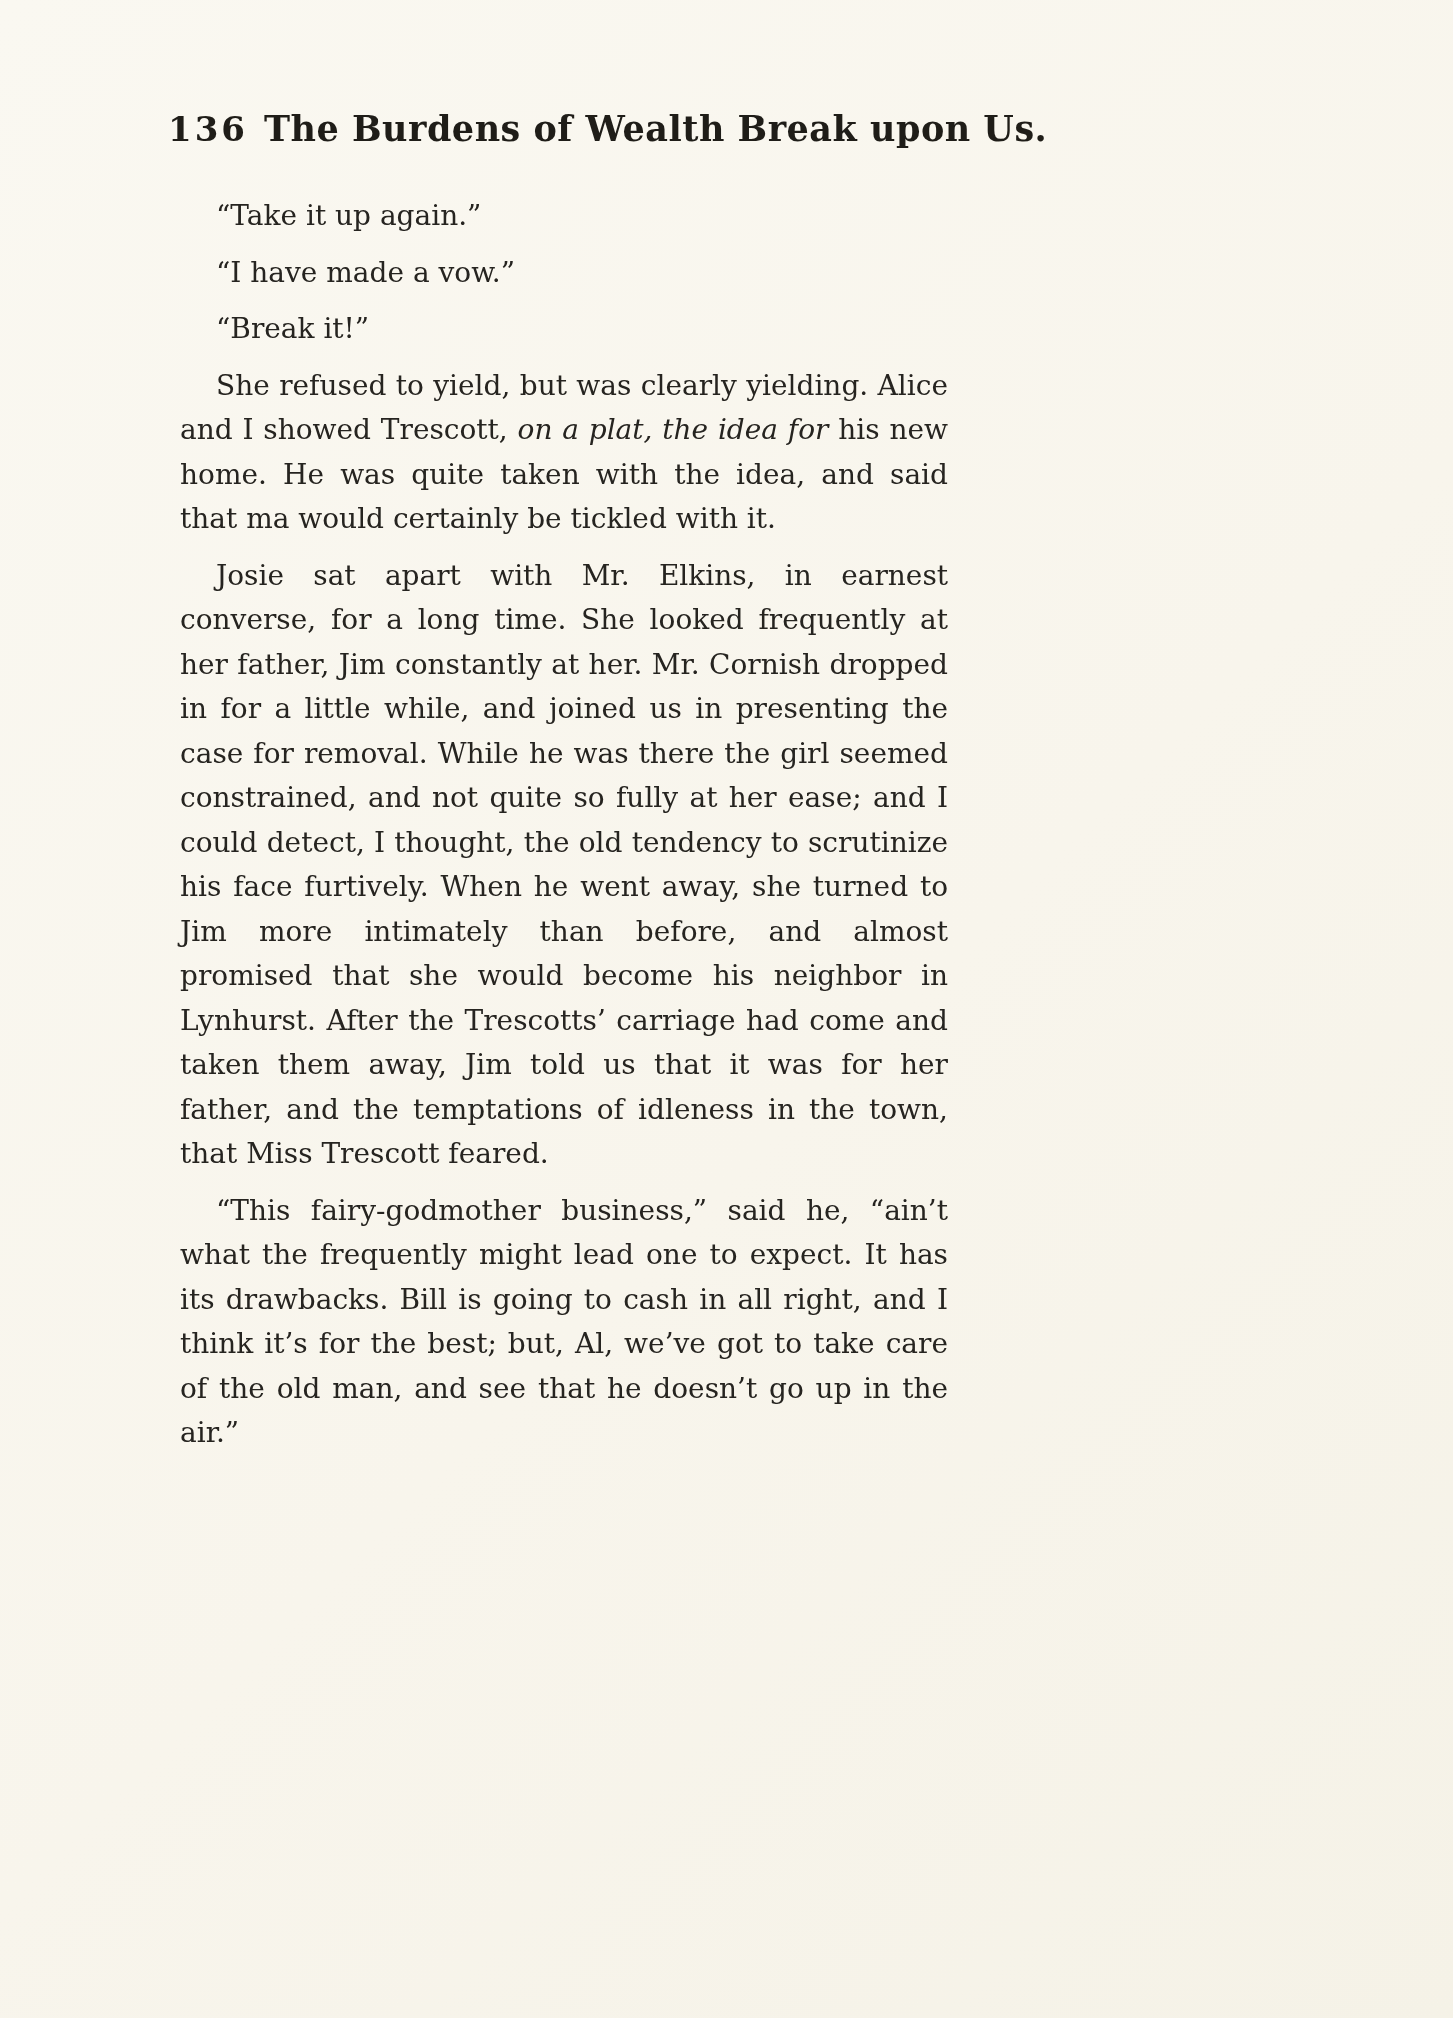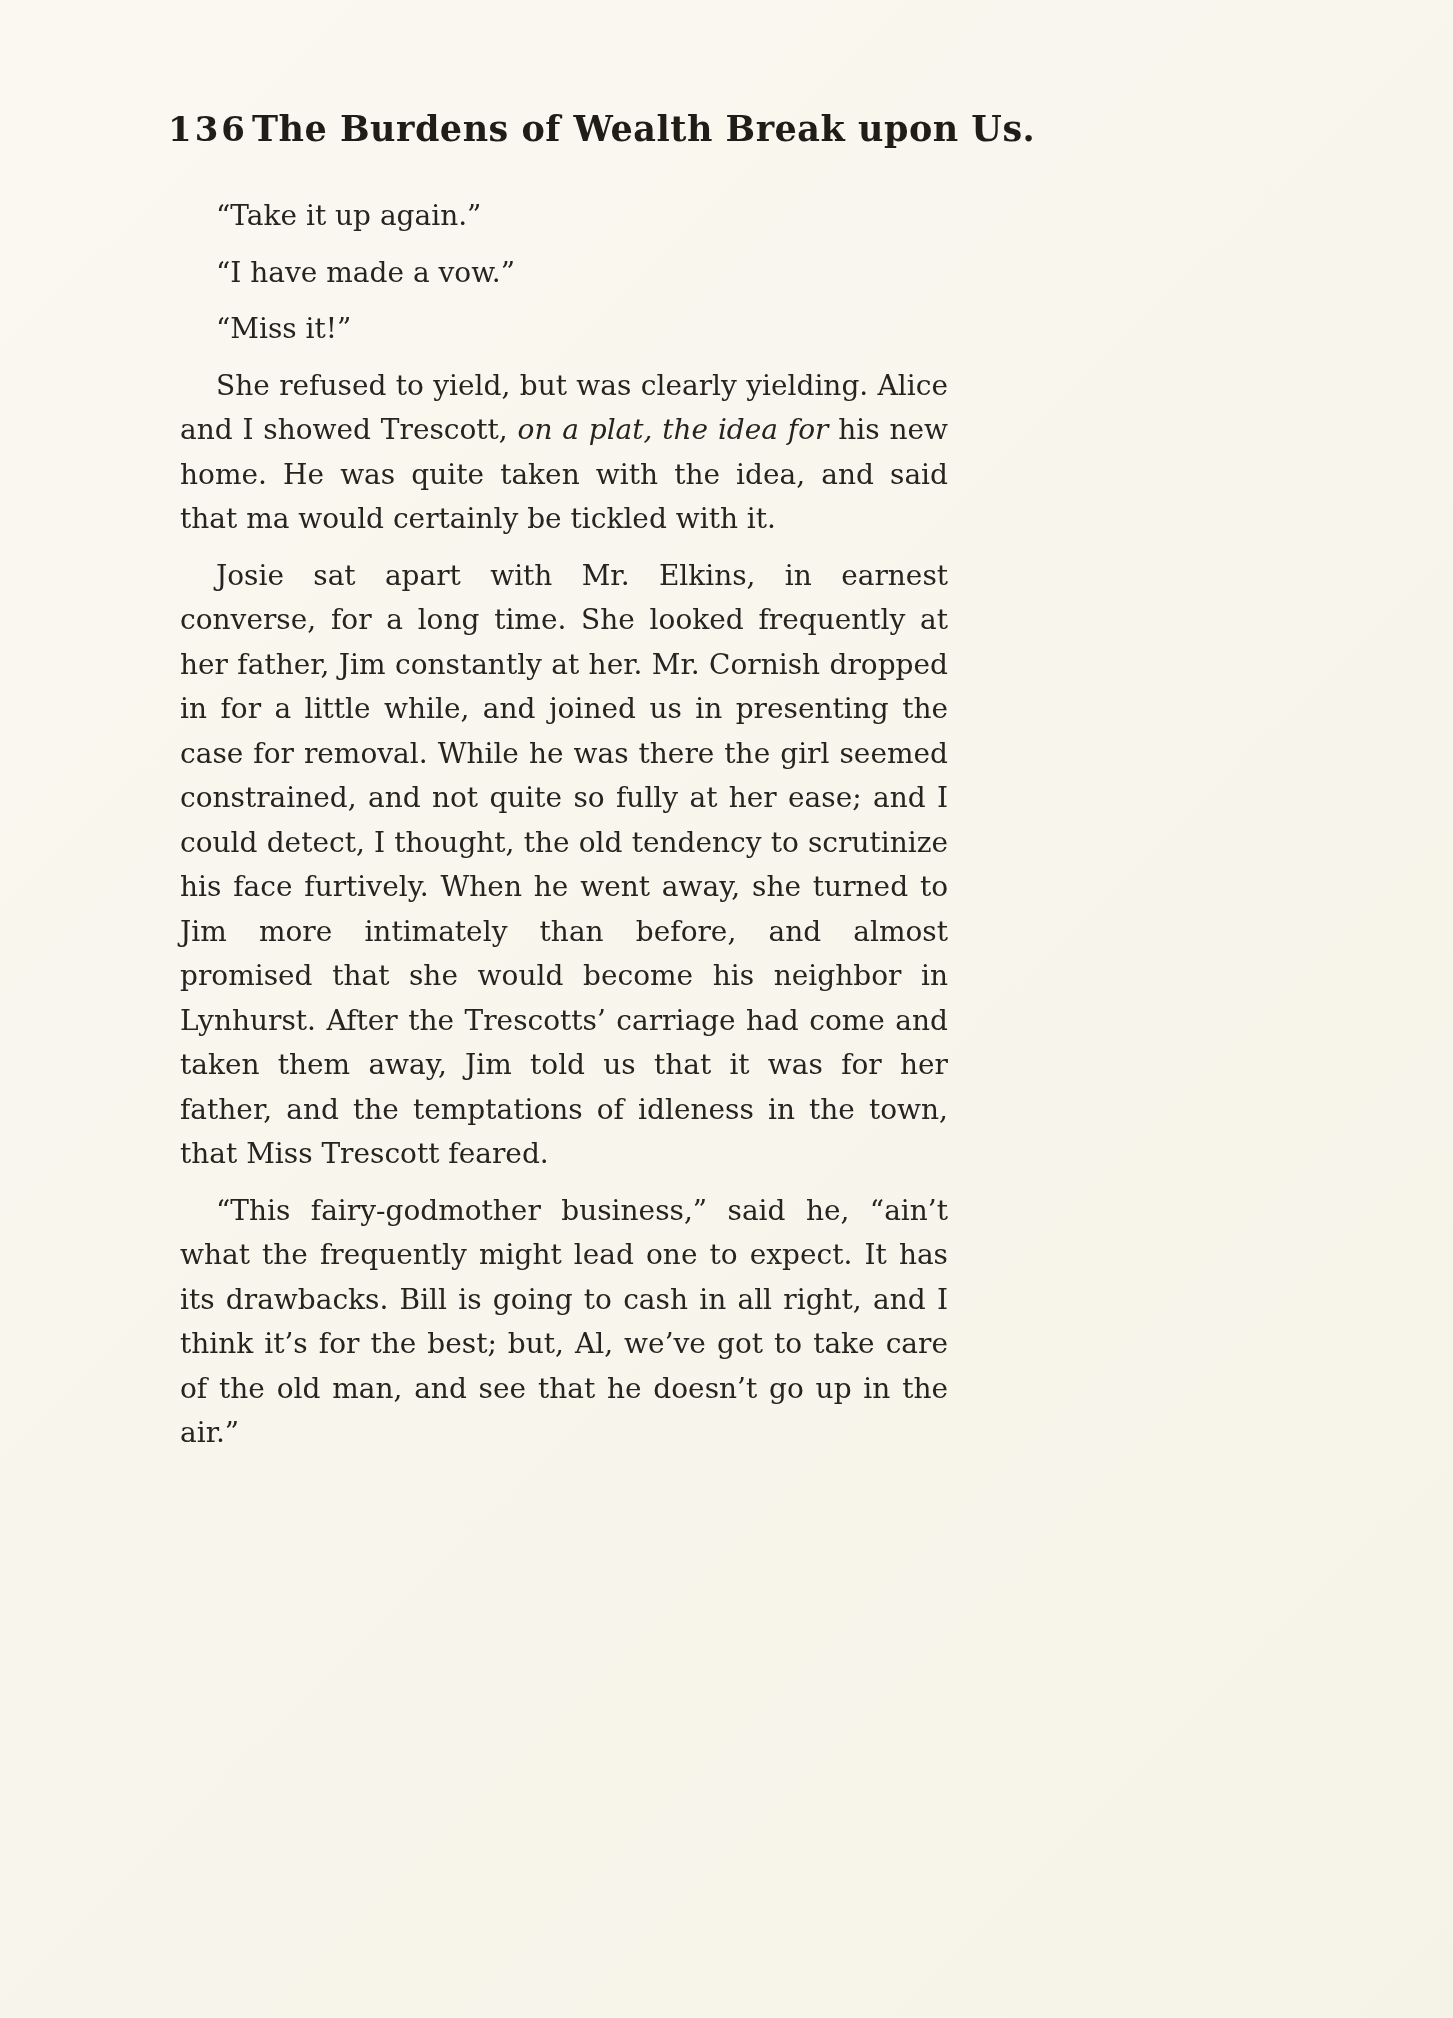--- a/index.html
+++ b/index.html
@@ -17,21 +17,21 @@
     font-family: "DejaVu Serif", "Liberation Serif", serif;
     overflow: hidden;
   }
   .running-header {
     position: absolute;
     top: 108px;
     left: 168px;
     width: 800px;
     display: flex;
     align-items: baseline;
-    gap: 4px;
+    gap: 16px;
     font-weight: bold;
     color: #1f1d18;
   }
   .page-number {
     font-size: 34px;
     letter-spacing: 3px;
     white-space: nowrap;
   }
   .running-title {
     font-size: 35px;
@@ -60,18 +60,18 @@
 <body>
 
 <div class="page">
   <div class="running-header">
     <span class="page-number">136</span>
     <span class="running-title">The Burdens of Wealth Break upon Us.</span>
   </div>
   <div class="page-body">
       <p class="para"><span>“Take it up again.”</span></p>
       <p class="para"><span>“I have made a vow.”</span></p>
-      <p class="para"><span>“Miss it!”</span></p>
+      <p class="para"><span>“Break it!”</span></p>
       <p class="para"><span>She refused to yield, but was clearly yielding. Alice and I showed Trescott, </span><span class="italic">on a plat, the idea for</span><span> his new home.  He was quite taken with the idea, and said that ma would certainly be tickled with it.</span></p>
       <p class="para"><span>Josie sat apart with Mr. Elkins, in earnest converse, for a long time.  She looked frequently at her father, Jim constantly at her.  Mr. Cornish dropped in for a little while, and joined us in presenting the case for removal.  While he was there the girl seemed constrained, and not quite so fully at her ease; and I could detect, I thought, the old tendency to scrutinize his face furtively.  When he went away, she turned to Jim more intimately than before, and almost promised that she would become his neighbor in Lynhurst.  After the Trescotts’ carriage had come and taken them away, Jim told us that it was for her father, and the temptations of idleness in the town, that Miss Trescott feared.</span></p>
       <p class="para"><span>“This fairy-godmother business,” said he, “ain’t what the frequently might lead one to expect.  It has its drawbacks.  Bill is going to cash in all right, and I think it’s for the best; but, Al, we’ve got to take care of the old man, and see that he doesn’t go up in the air.”</span></p>
     </div>
 </div>
 
 </body></html>

